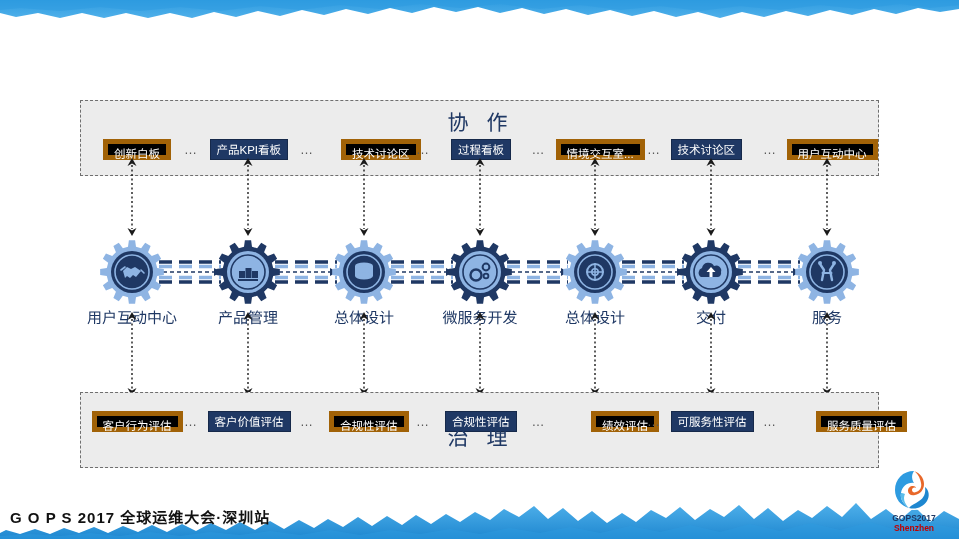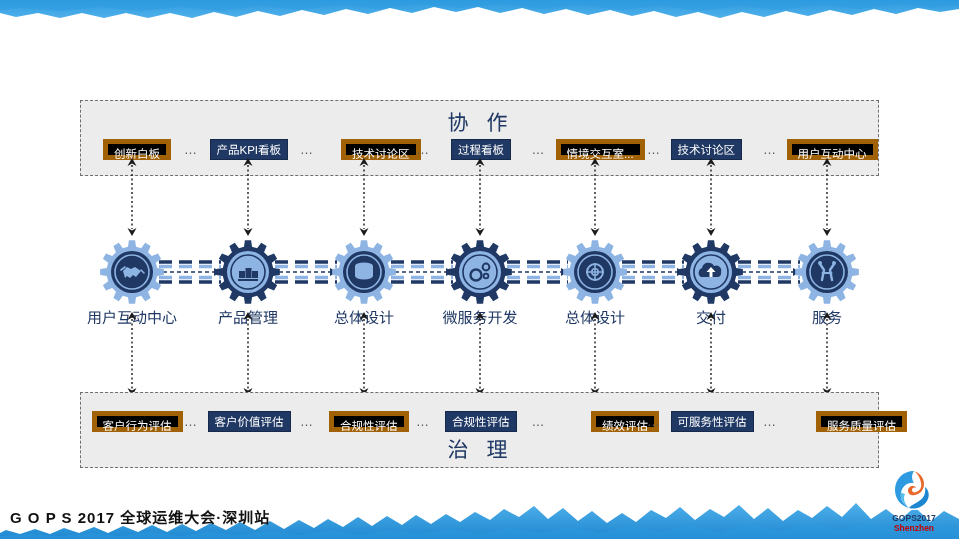--- a/index.html
+++ b/index.html
@@ -35,21 +35,21 @@
     box-sizing:border-box;
   }
   .panel-top{left:80px;top:100px;width:799px;height:76px;}
   .panel-bottom{left:80px;top:392px;width:799px;height:76px;}
 
   .panel-label{
     position:absolute;left:0;width:799px;text-align:center;
     font-size:21px;color:#1F3864;letter-spacing:6px;font-weight:400;
   }
   .panel-top .panel-label{top:5px;}
-  .panel-bottom .panel-label{bottom:4px;}
+  .panel-bottom .panel-label{bottom:16px;}
 
   
   .chip-row{
     position:absolute;left:0;width:799px;height:22px;
     display:flex;align-items:center;
   }
   .panel-top .chip-row{top:37px;}
   .panel-bottom .chip-row{top:17px;}
 
   .chip{

